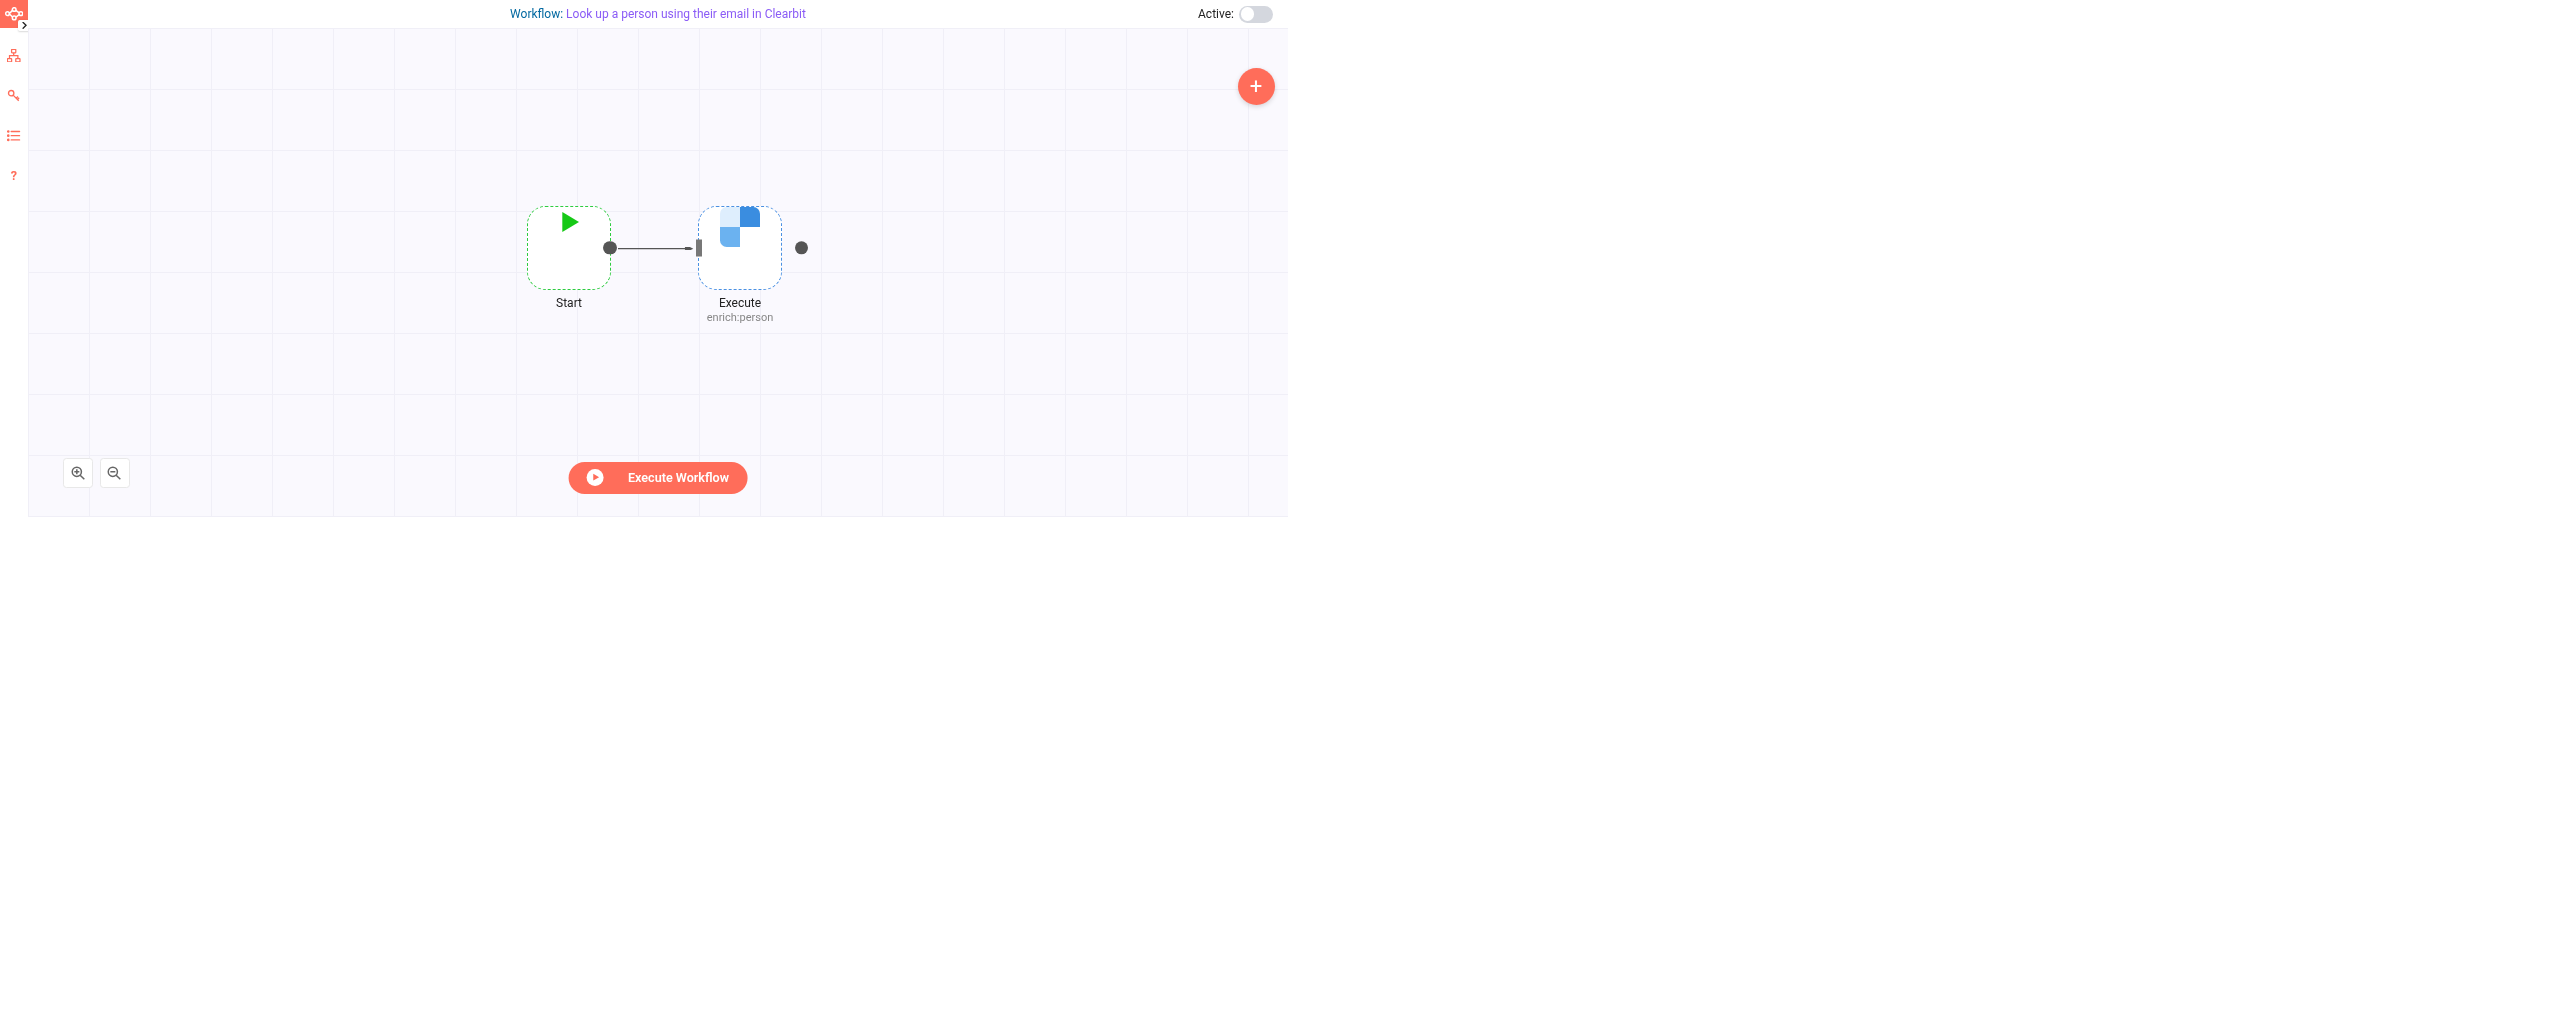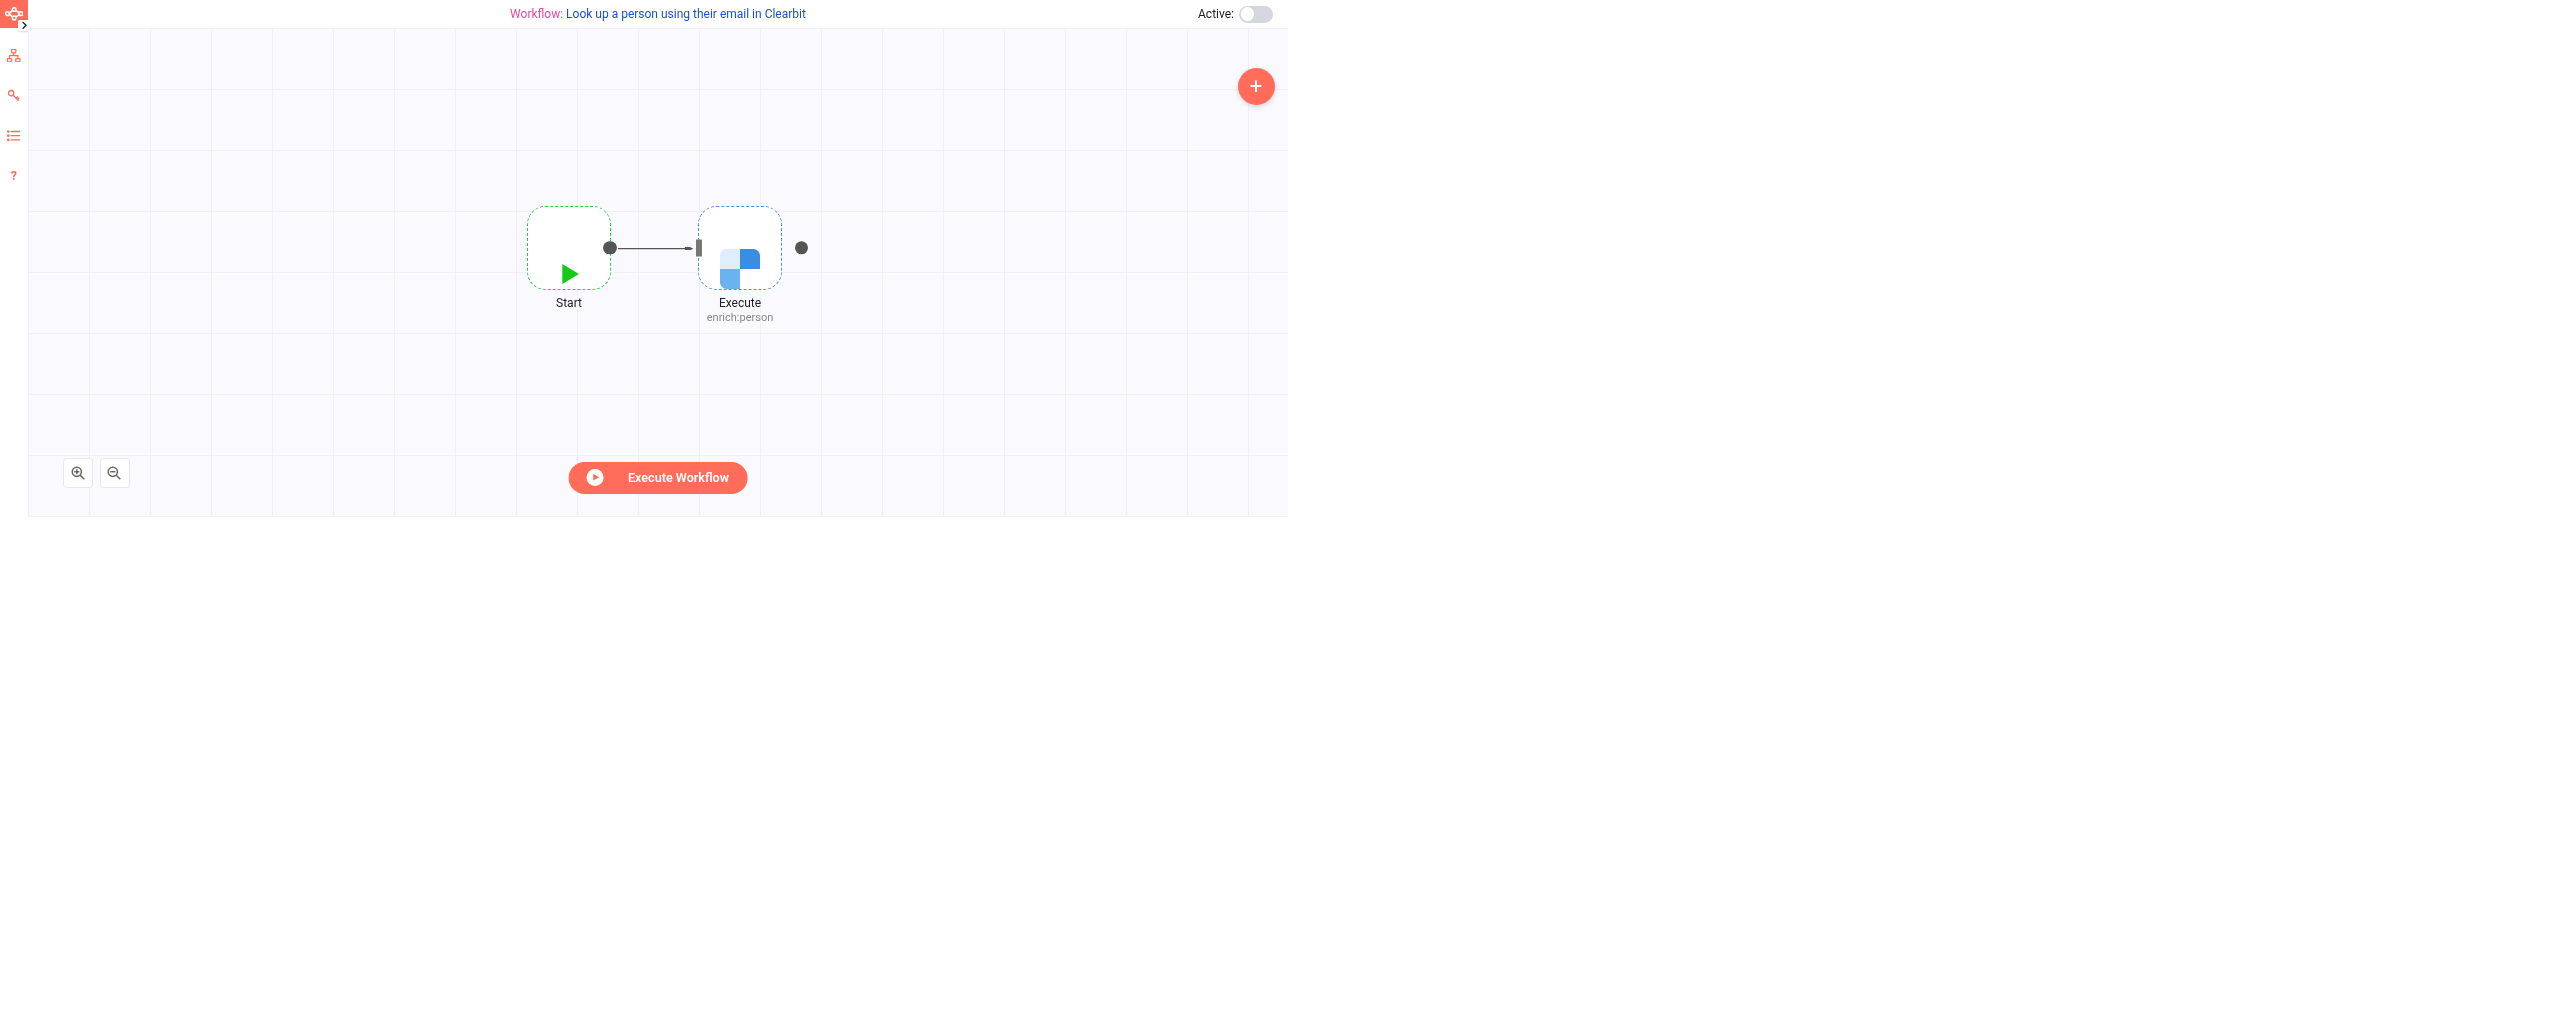--- a/index.html
+++ b/index.html
@@ -70,22 +70,22 @@
   background: #fff;
   display: flex;
   align-items: center;
 }
 .workflow-title-wrap {
   position: absolute;
   left: 50%;
   transform: translateX(-50%);
   font-size: 12px;
 }
-.workflow-prefix { color: #ec4899; margin-top: 8px; }
-.workflow-name { color: #1d4ed8; }
+.workflow-prefix { color: #0369a1; margin-top: 8px; }
+.workflow-name { color: #8b5cf6; }
 .active-wrap {
   position: absolute;
   right: 15px;
   display: flex;
   align-items: center;
   gap: 5px;
   font-size: 12px;
   color: #222;
   text-align: right;
 }
@@ -122,21 +122,21 @@
 }
 
 
 .node {
   position: absolute;
   width: 84px;
   height: 84px;
   border-radius: 18.4px;
   background: #fff;
   display: flex;
-  align-items: flex-end;
+  align-items: flex-start;
   justify-content: center;
 }
 .node-start {
   left: 499px;
   top: 178px;
   border: 1.7px dashed #2ecc40;
 }
 .node-clearbit {
   left: 670px;
   top: 178px;

